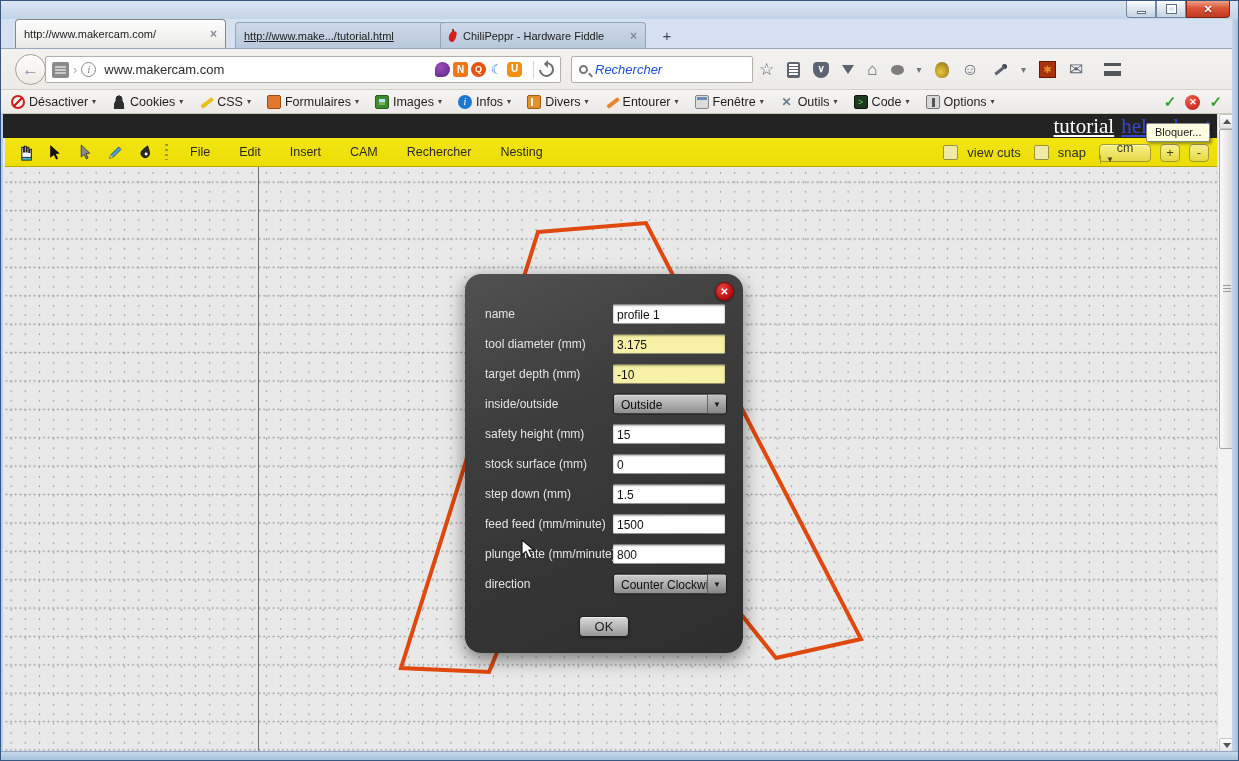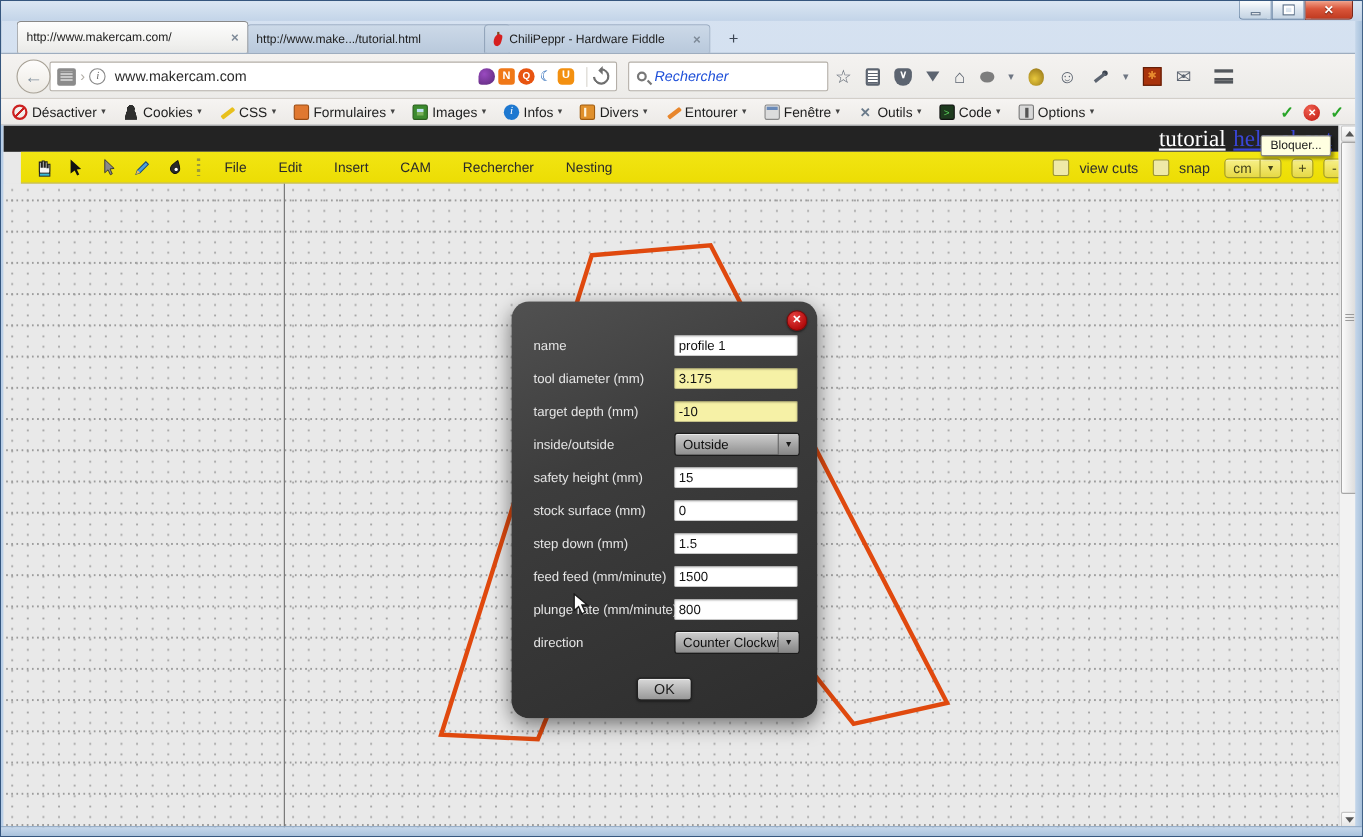--- a/index.html
+++ b/index.html
@@ -100,29 +100,29 @@
   .st-check { color:#28a428; font-size:15px; font-weight:bold; }
   .st-error { width:15px; height:15px; background:radial-gradient(circle at 35% 30%, #f06050, #c01810); border-radius:50%; color:#fff; font-size:9px; font-weight:bold; text-align:center; line-height:15px; }
 
   
   .page { position:absolute; left:2px; top:113px; width:1214px; height:639px; overflow:hidden; background:#e9e9e9; }
   .site-headerbar { position:absolute; left:0; top:0; width:100%; height:24px; background:#232323; display:flex; align-items:center; justify-content:flex-end; padding-right:6px; gap:7px; font-family:"Liberation Serif",serif; font-size:21px; }
   .hlink { text-decoration:underline; }
   .hlink.white { color:#ffffff; }
   .hlink.blue { color:#3a46d8; }
 
-  .cambar { position:absolute; left:16px; top:24px; width:100%; height:29px; background:linear-gradient(#f2e513,#ecdd04); border-bottom:1px solid #b8ab00; display:flex; align-items:center; }
+  .cambar { position:absolute; left:2px; top:24px; width:100%; height:29px; background:linear-gradient(#f2e513,#ecdd04); border-bottom:1px solid #b8ab00; display:flex; align-items:center; }
   .tools { display:flex; align-items:center; gap:10px; padding-left:10px; }
   .tool { width:20px; height:20px; display:flex; align-items:center; justify-content:center; }
   .dot-sep { width:3px; height:16px; margin-left:10px; background:repeating-linear-gradient(#9a9a3a 0 2px, transparent 2px 5px); }
   .menus { display:flex; gap:29px; margin-left:22px; font-size:12.5px; color:#2a2a2a; }
   .cam-right { position:absolute; right:10px; top:0; height:29px; display:flex; align-items:center; gap:9px; }
   .ycheck { width:15px; height:15px; background:#efe9a8; border:1px solid #98933c; border-radius:2px; }
   .ylabel { font-size:13px; color:#2e2e2e; margin-right:4px; }
-  .ybtn { height:18px; background:linear-gradient(#f7f08a,#e6d945); border:1px solid #a29b2e; border-radius:4px; display:flex; align-items:center; justify-content:center; font-size:13px; color:#44431a; box-shadow:inset 0 1px 0 rgba(255,255,255,.5); }
+  .ybtn { height:18px; background:linear-gradient(#f7f08a,#e6d945); border:1px solid #a29b2e; border-radius:4px; display:flex; align-items:center; justify-content:center; font-size:13px; color:#44431a; box-shadow:inset 0 1px 0 rgba(255,255,255,.5);flex-direction:column; }
   .units-select { width:52px; padding:0; }
   .units-select .uv { flex:1; text-align:center; font-size:12.5px; }
   .units-select .ua { width:19px; align-self:stretch; border-left:1px solid #a29b2e; display:flex; align-items:center; justify-content:center; font-size:8px; color:#44431a; }
   .zoombtn { width:20px; }
 
   .canvas { position:absolute; left:0; top:53px; width:100%; height:586px;
     background-color:#e9e9e9;
     background-image:
       radial-gradient(circle, #9c9c9c 0.8px, transparent 1.1px),
       radial-gradient(circle, #a4a4a4 0.8px, transparent 1.1px);
@@ -181,21 +181,21 @@
     <div class="win-btn close">
         <span class="glyph-x">✕</span>
       </div>
   </div>
 
   <div class="tabbar" id="tabbar">
       <div class="tab active" style="left: 14px; width: 211px;">
         <span class="tab-label">http://www.makercam.com/</span>
         <span class="tab-close">×</span>
       </div>
-      <div class="tab" style="left: 223px; width: 240px;">
+      <div class="tab" style="left: 234px; width: 240px; text-decoration: underline;">
         <span class="tab-label">http://www.make.../tutorial.html</span>
         <span class="tab-close">×</span>
       </div>
       <div class="tab" style="left: 439px; width: 206px;">
         <span class="chili"></span>
         <span class="tab-label">ChiliPeppr - Hardware Fiddle</span>
         <span class="tab-close">×</span>
       </div>
       <div class="newtab-btn" style="left: 653px;">+</div>
     </div>

